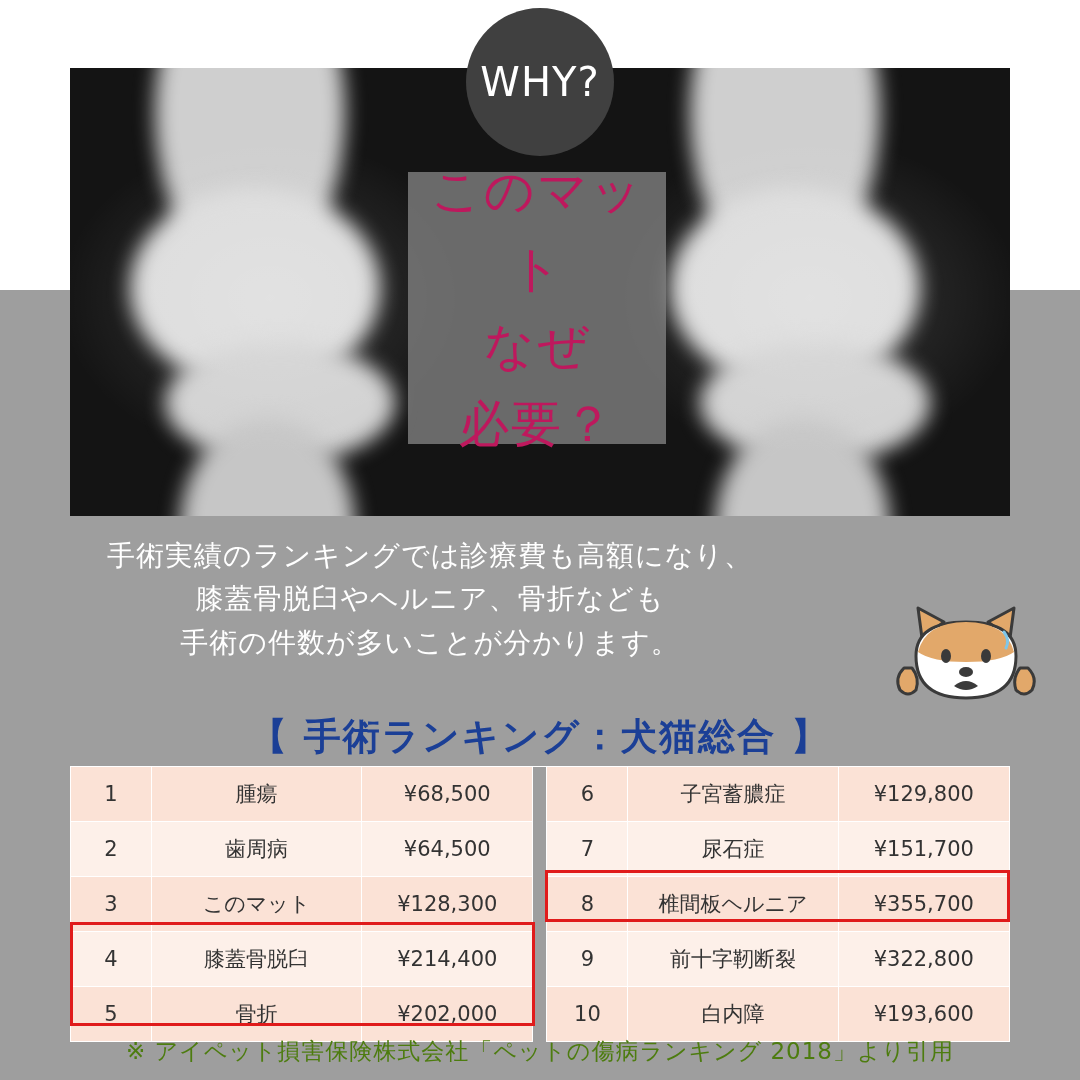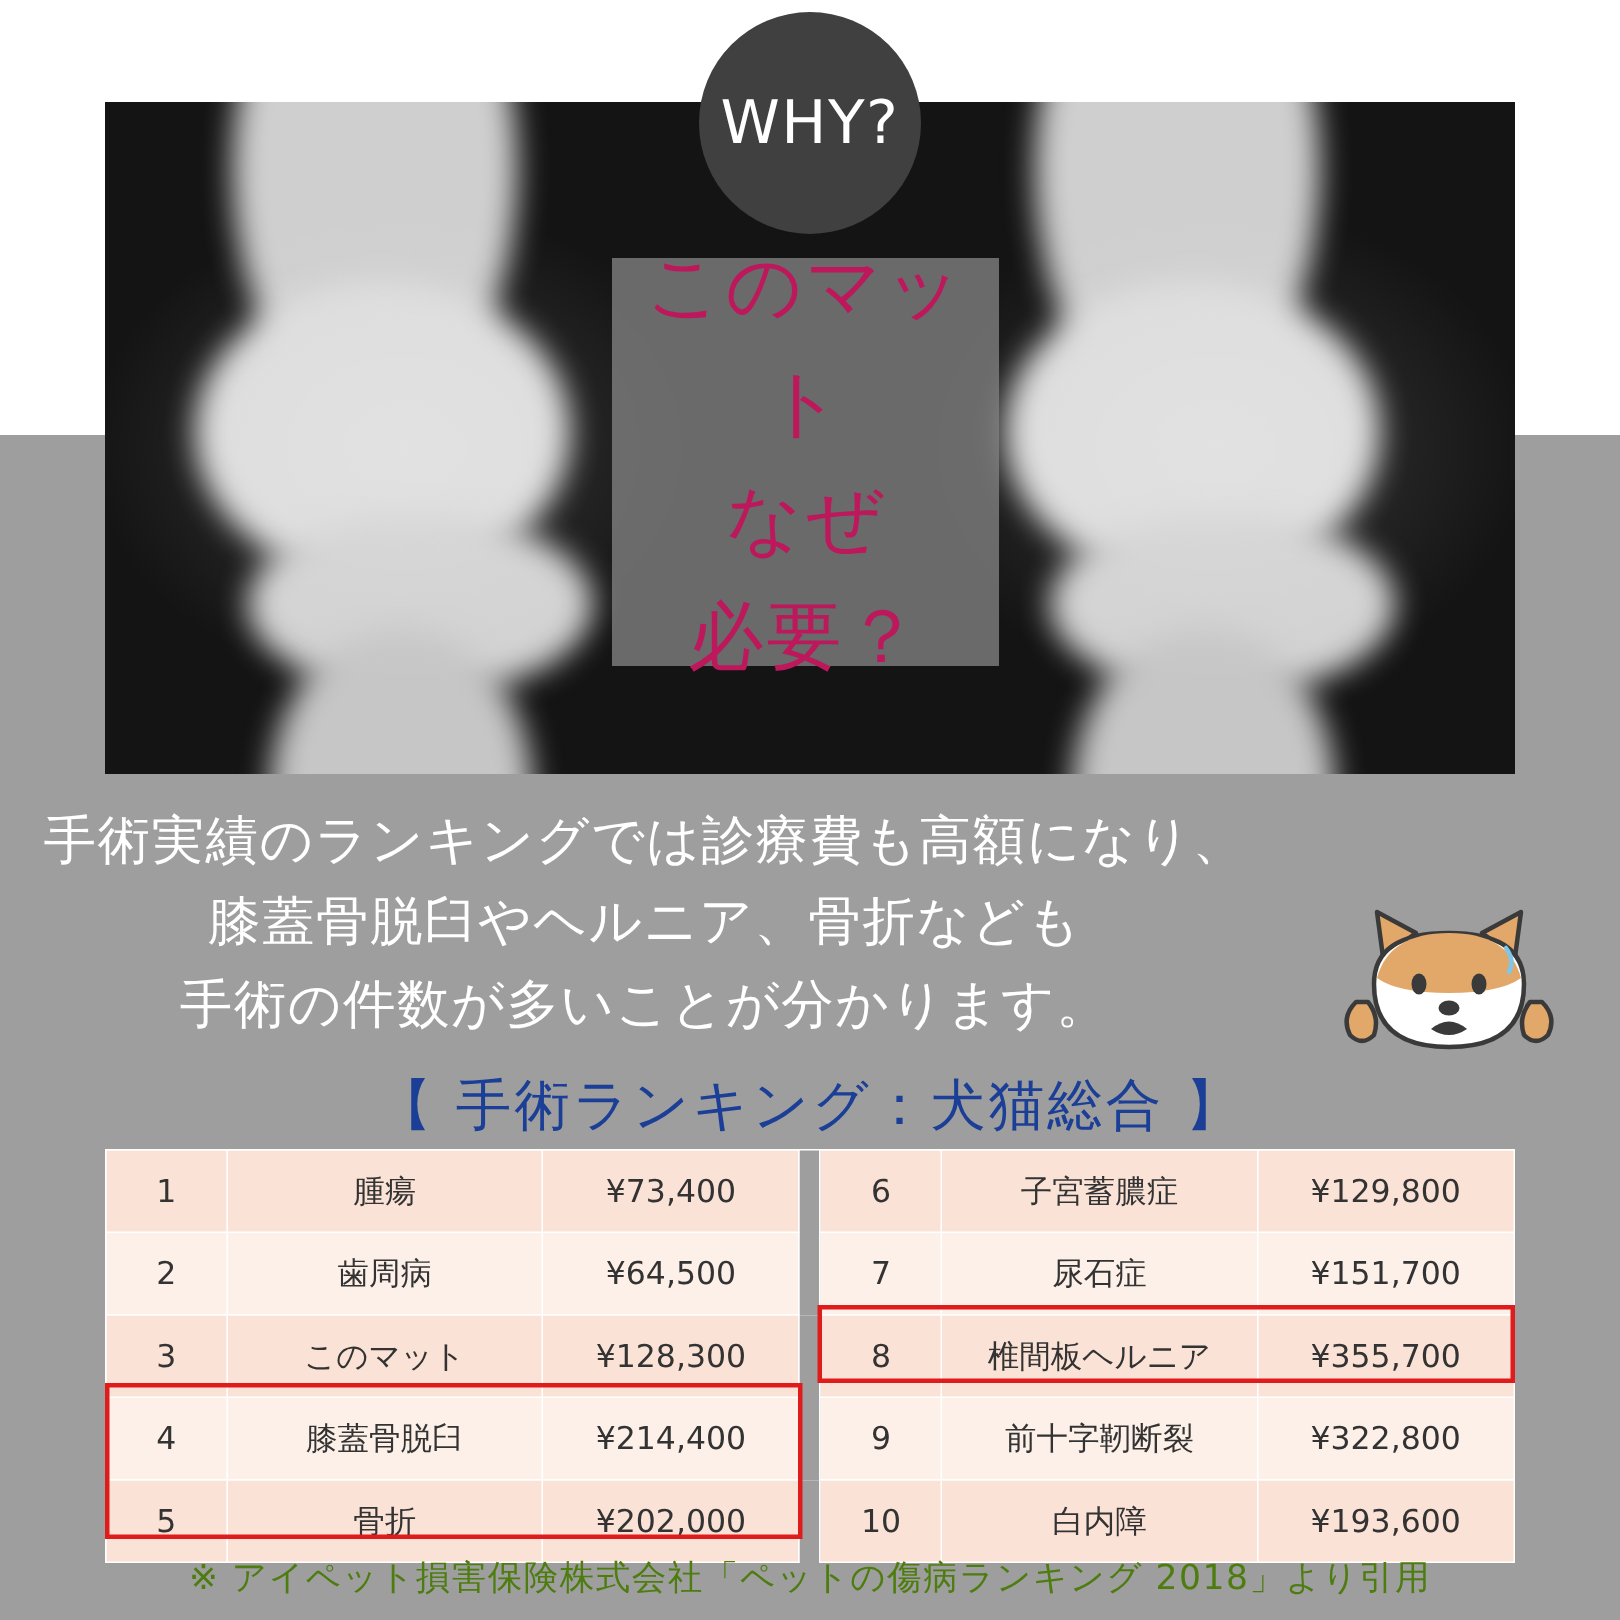--- a/index.html
+++ b/index.html
@@ -66,30 +66,30 @@
   }
   .caption-box div{
     color:#be185d;font-size:50px;line-height:1.55;letter-spacing:2px;
     text-align:center;
   }
 
   
   .headline{
     position:absolute;left:0;top:534px;width:860px;
     text-align:center;color:#ffffff;
-    font-size:35px;line-height:1.55;letter-spacing:1px;
+    font-size:28px;line-height:1.55;letter-spacing:1px;
   }
 
   
   .dog{position:absolute;left:888px;top:598px;width:172px;height:130px;z-index:6;}
 
   
   .rank-title{
     position:absolute;left:0;top:712px;width:1080px;text-align:center;
-    color:#1b3f96;font-size:37px;font-weight:normal;letter-spacing:2px;
+    color:#1b3f96;font-size:37px;font-weight:bold;letter-spacing:2px;
   }
 
   
   .table-wrap{
     position:absolute;left:70px;top:766px;width:940px;
   }
   table{border-collapse:collapse;width:940px;background:#ffffff;}
   td{
     height:52px;text-align:center;vertical-align:middle;
     font-size:21px;color:#333333;border:1px solid #ffffff;
@@ -160,21 +160,21 @@
   </svg>
 
   <div class="rank-title">【 手術ランキング：犬猫総合 】</div>
 
   <div class="table-wrap">
     <table>
       <tbody>
           <tr>
             <td class="rank tintA">1</td>
             <td class="name tintA">腫瘍</td>
-            <td class="price tintA">¥73,400</td>
+            <td class="price tintA">¥68,500</td>
             <td class="gap"></td>
             <td class="rank tintA">6</td>
             <td class="name tintA">子宮蓄膿症</td>
             <td class="price tintA">¥129,800</td>
           </tr>
           <tr>
             <td class="rank tintB">2</td>
             <td class="name tintB">歯周病</td>
             <td class="price tintB">¥64,500</td>
             <td class="gap"></td>

